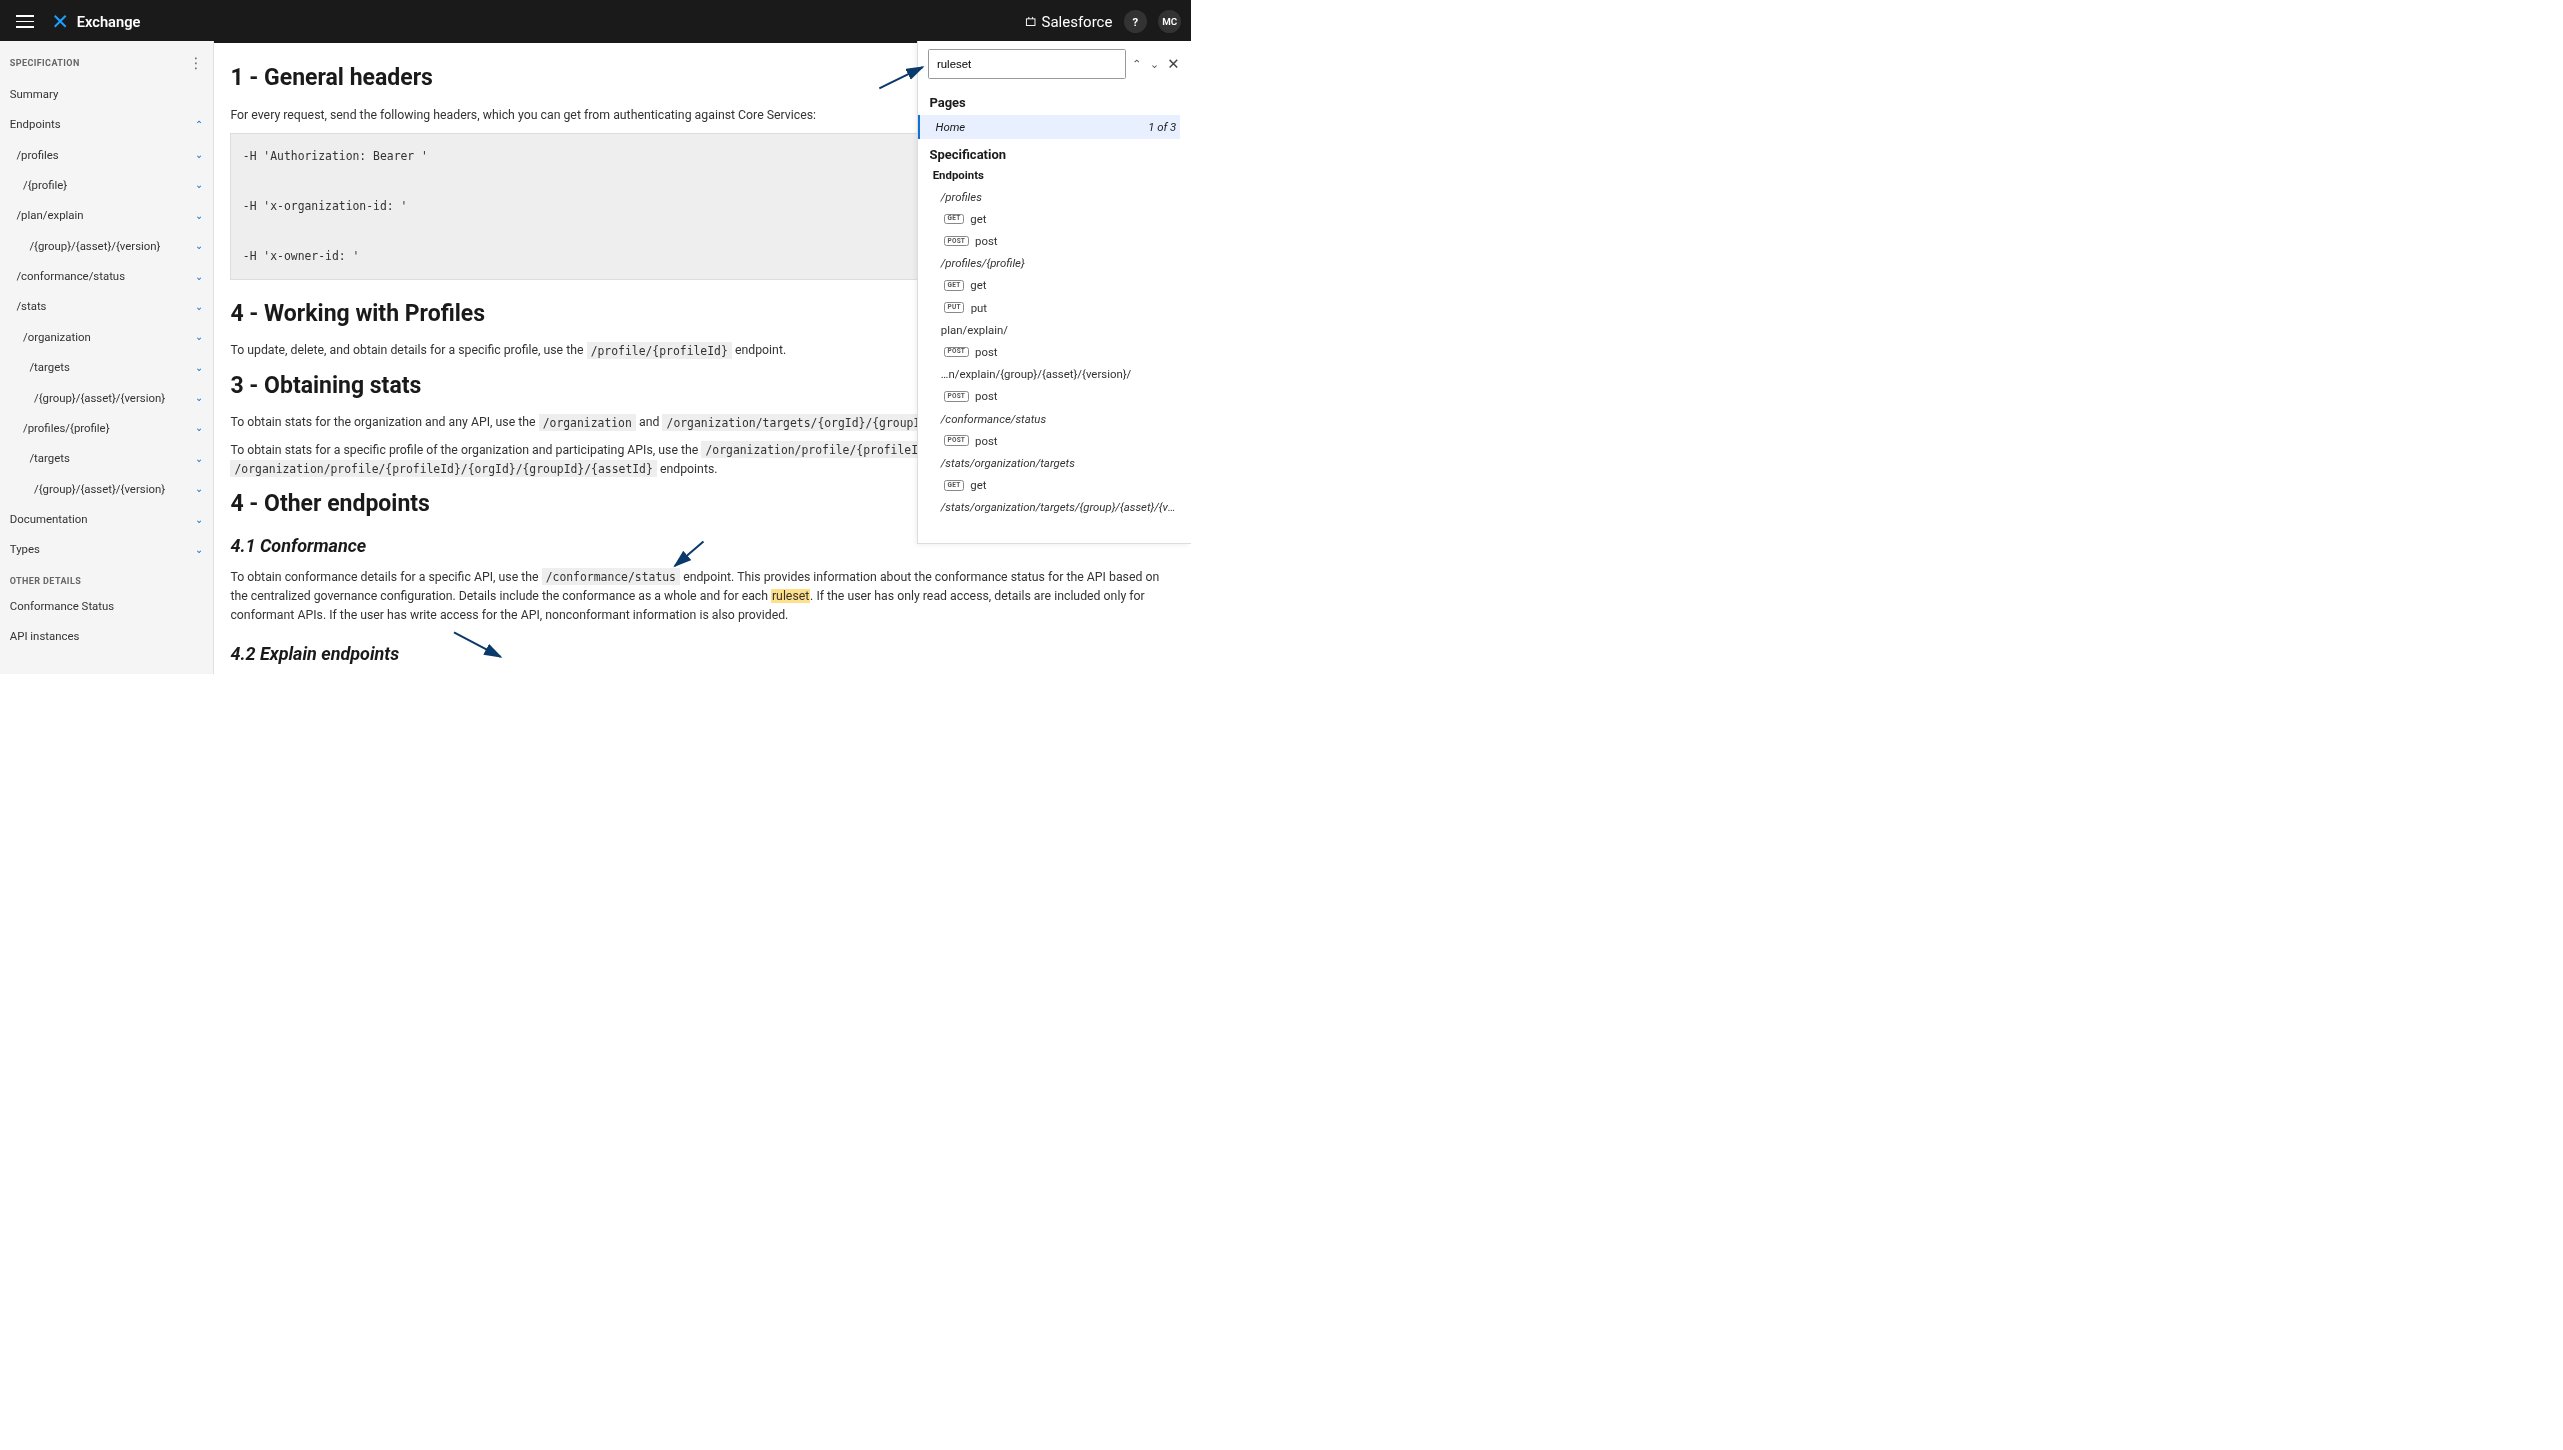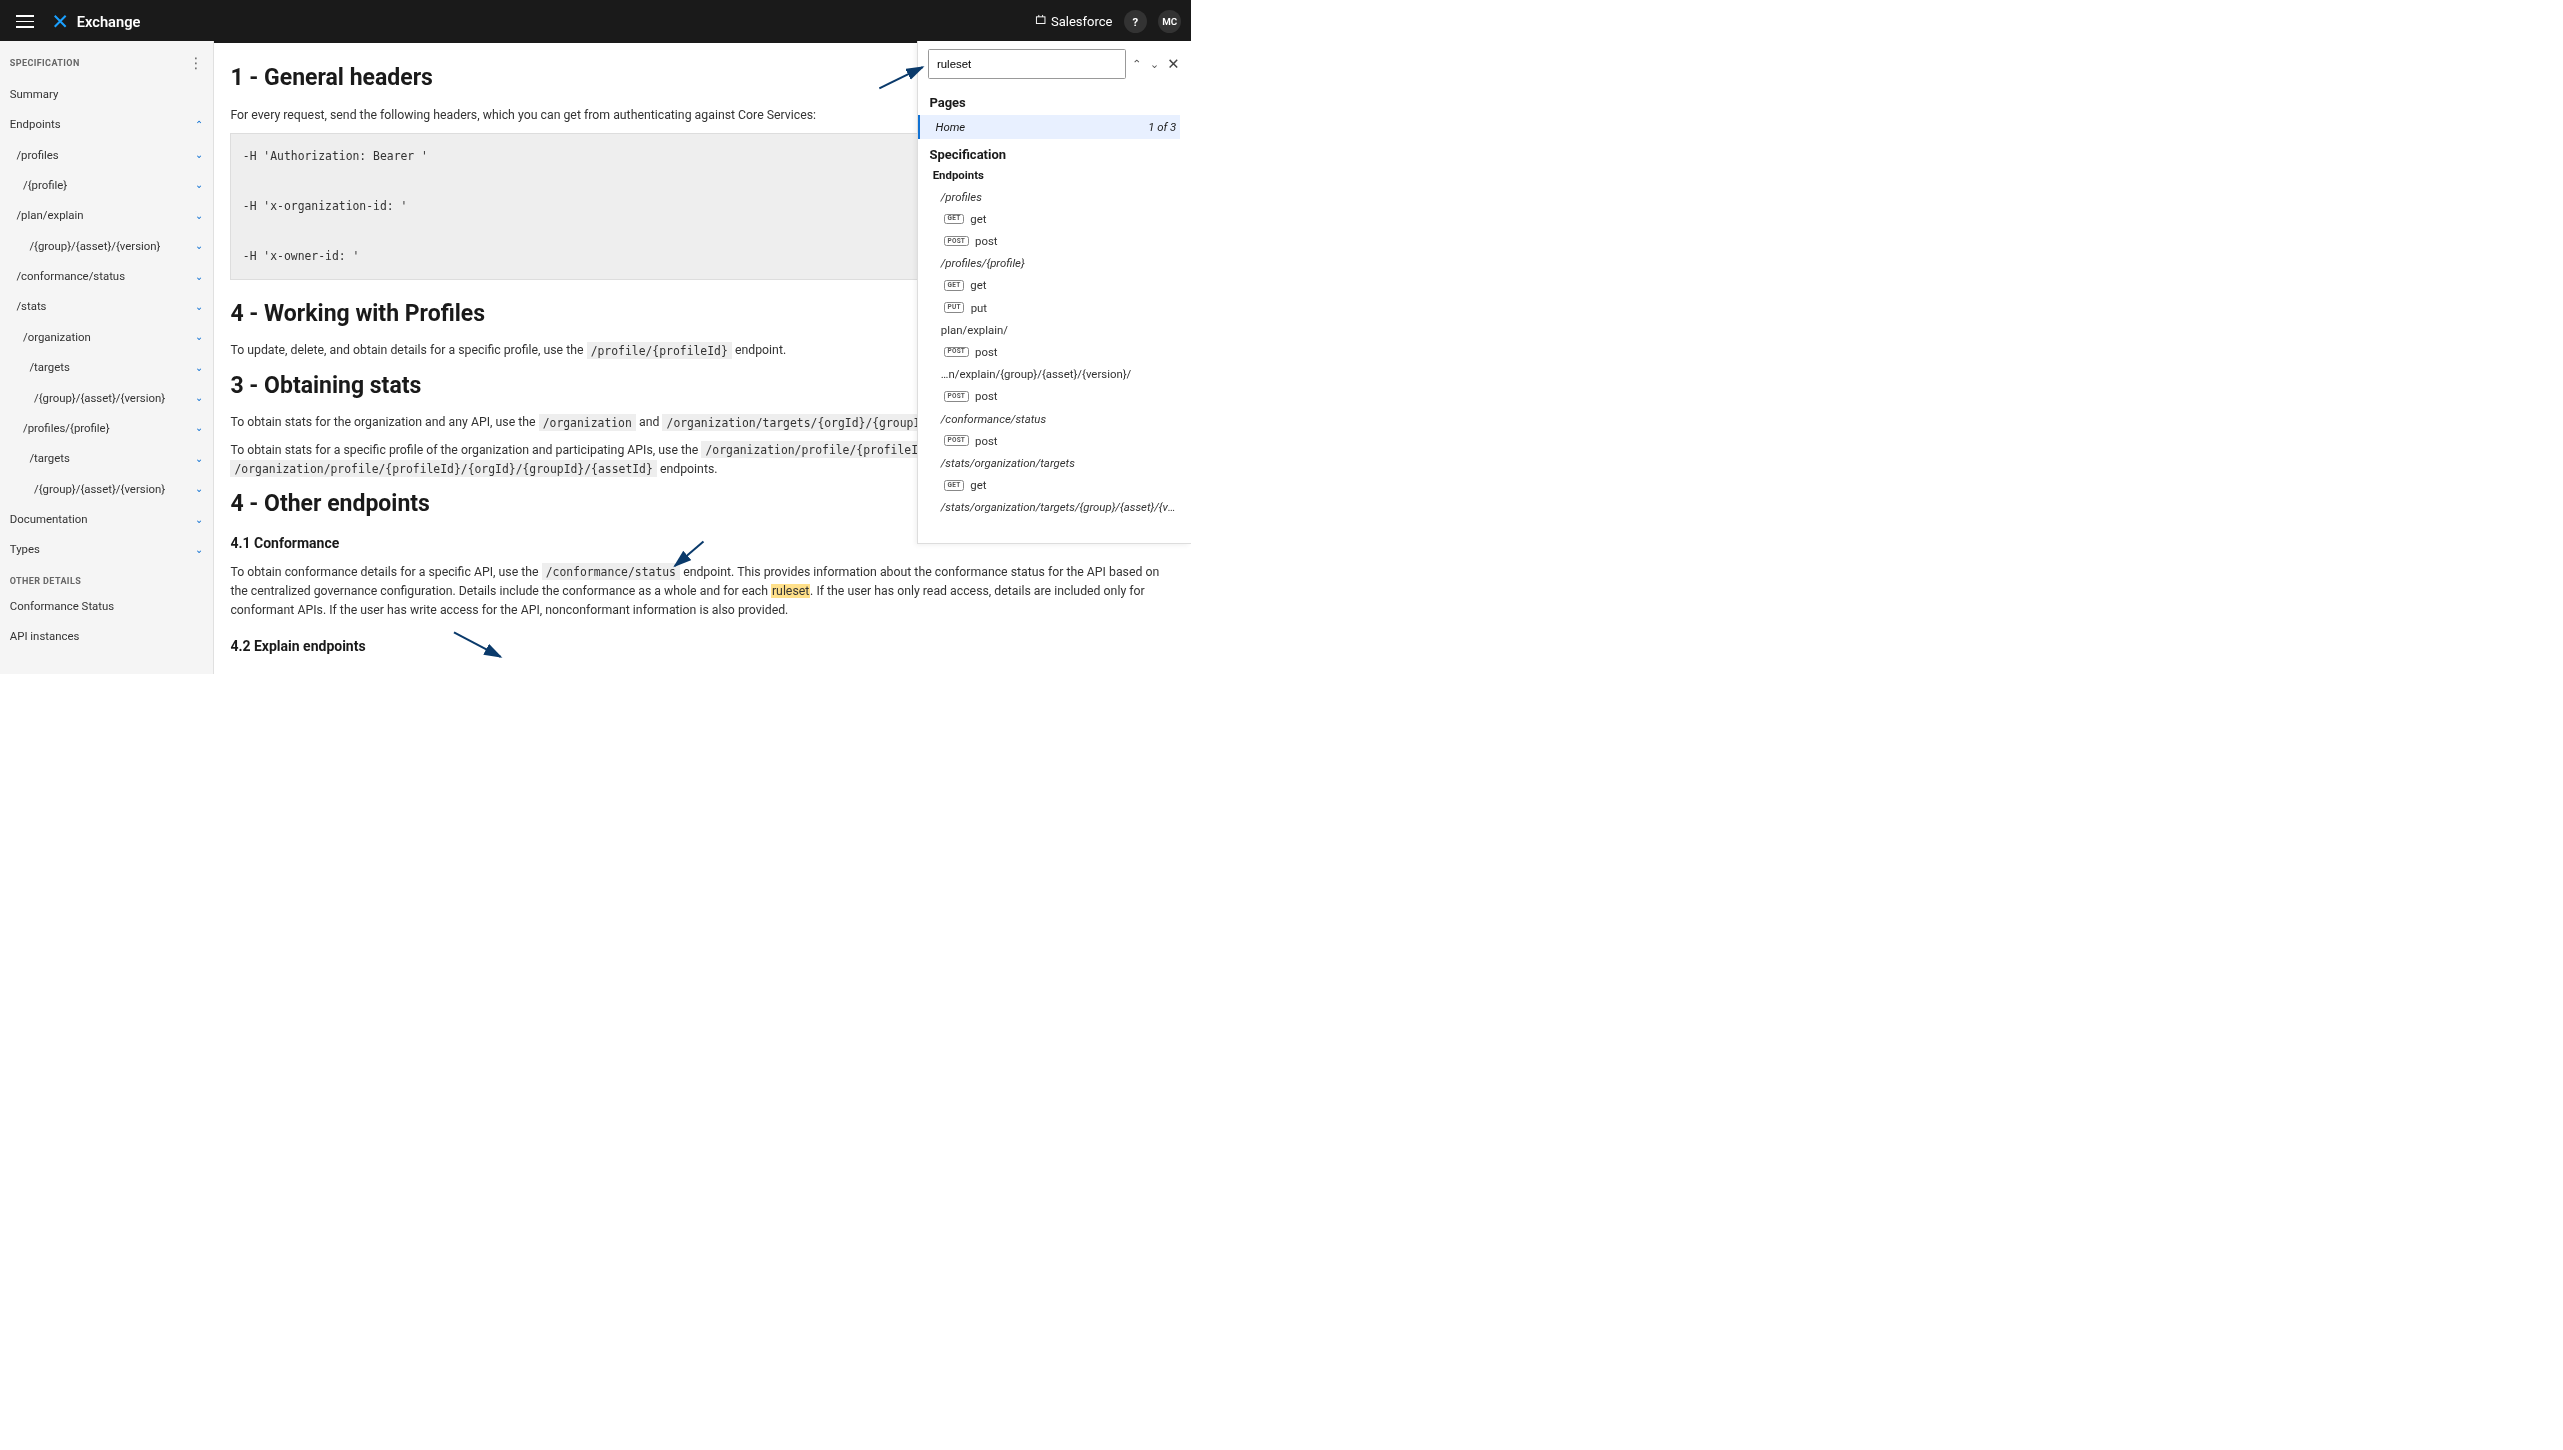--- a/index.html
+++ b/index.html
@@ -7,21 +7,21 @@
   body { width: 1191px; height: 674px; overflow: hidden; position: relative; background: #fff; }
 
   
   .topbar { height: 43px; background: #1a1a1a; color: #fff; display: flex; align-items: center; padding: 0 9.8px; }
   .hamburger { width: 18px; height: 13px; margin: 0 6.5px; cursor: pointer; display:flex; flex-direction:column; justify-content:space-between;}
   .hamburger span{height:1.6px;background:#fff;width:100%;}
   .logo { width: 16.4px; height: 16.4px; margin-left: 11.4px; margin-right: 6.5px; }
   .brand { font-size: 14.7px; font-weight: 600; margin-left:1.6px;}
   .topbar-spacer { flex: 1; }
   .topbar-right { display: flex; align-items: center; gap: 11.4px; }
-  .sf-label { display:flex; gap:4.9px; font-size:13px;}
+  .sf-label { display:flex; align-items:center; gap:4.9px; font-size:15px;}
   .topbar-circle { width: 23px; height: 23px; border-radius: 50%; background: #333; color: #fff; display: flex; align-items: center; justify-content: center; font-size: 9.8px; font-weight: 600; }
   .help-circle{font-size:11.4px;font-weight:700;}
 
   
   .sidebar { position: absolute; top: 41px; left: 0; width: 214px; bottom: 0; background: #f5f5f5; border-right: 0.8px solid #e0e0e0; overflow-y: auto; padding-top: 8.2px; }
   .side-head { display:flex; justify-content:space-between; align-items:center; padding: 6.5px 9.8px 8.2px 9.8px; }
   .side-head-label { font-size: 9px; font-weight: 700; color: #666; letter-spacing: 0.4px; }
   .dots-vert { font-size: 14.7px; color: #666; line-height: 1; cursor:pointer;}
   .side-item { display: flex; align-items: center; justify-content: space-between; padding: 8.2px 9.8px; font-size: 11.4px; color: #333; cursor: pointer; }
   .side-item .chev { color: #1172d3; font-size: 9.8px; }
@@ -29,21 +29,21 @@
   .indent-1 { padding-left: 16.4px; }
   .indent-2 { padding-left: 23px; }
   .indent-3 { padding-left: 29.4px; }
   .indent-4 { padding-left: 34px; }
   .side-sub-head { font-size: 9px; font-weight: 700; color: #666; letter-spacing: 0.4px; padding: 11.4px 9.8px 4.9px 9.8px; }
 
   
   .main { position: absolute; top: 41px; left: 214px; right: 0; bottom: 0; overflow-y: auto; padding: 23px 23px 33px 16.4px; }
   h2.section { font-size: 23px; font-weight: 700; margin: 11.4px 0 14.7px 0; }
   h2.section.first{margin-top:0;}
-  h3.subsection { font-size: 14px; font-weight: 700; margin: 18px 0 11.4px 0; }
+  h3.subsection { font-size: 18px; font-weight: 700; margin: 18px 0 11.4px 0; font-style: italic; }
   p, .para { font-size: 12.3px; line-height: 1.55; margin: 0 0 8.2px 0; color:#333;}
   .codeblock { background: #eee; border: 0.8px solid #ddd; padding: 9.8px 11.4px; font-family: ui-monospace, SFMono-Regular, Menlo, Consolas, monospace; font-size: 11.4px; line-height: 2.2; color: #333; margin: 6.5px 0 19.6px 0; white-space: pre; }
   code.inline { background: #eee; padding: 1.6px 4.1px; font-family: ui-monospace, SFMono-Regular, Menlo, Consolas, monospace; font-size: 11.4px; }
   .hl { background: #ffe08a; padding: 0 0.8px; }
 
   
   .searchpanel { position: absolute; top: 41px; right: 0; width: 274px; height: 503px; background: #fff; border-left: 0.8px solid #ddd; border-bottom: 0.8px solid #ddd; box-shadow: -1.6px 1.6px 4.9px rgba(0,0,0,.06); display:flex; flex-direction:column;}
   .sp-header { display: flex; align-items: center; gap: 4.9px; padding: 8.2px 9.8px; }
   .sp-input { flex: 1; border: 0.8px solid #999; border-radius: 1.6px; height: 29.4px; padding: 0 8.2px; font-size: 11.4px; }
   .sp-chev { font-size: 11.4px; color: #555; cursor: pointer; padding:0 1.6px;}

